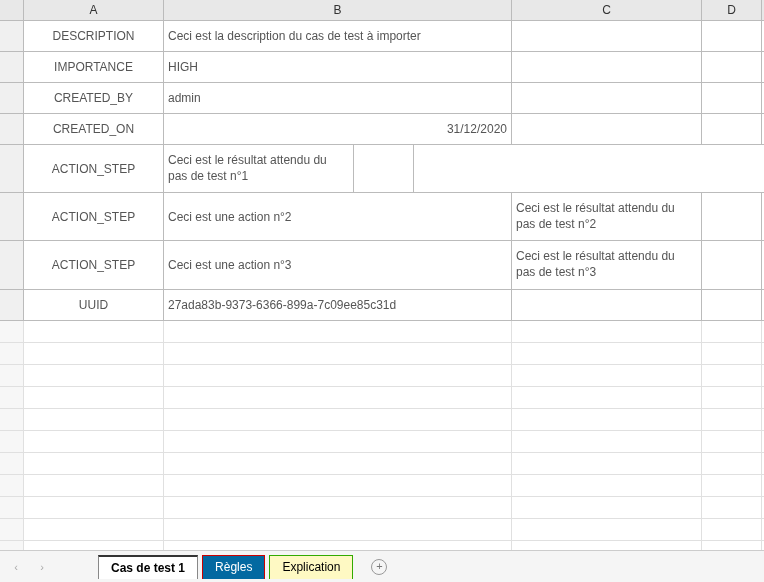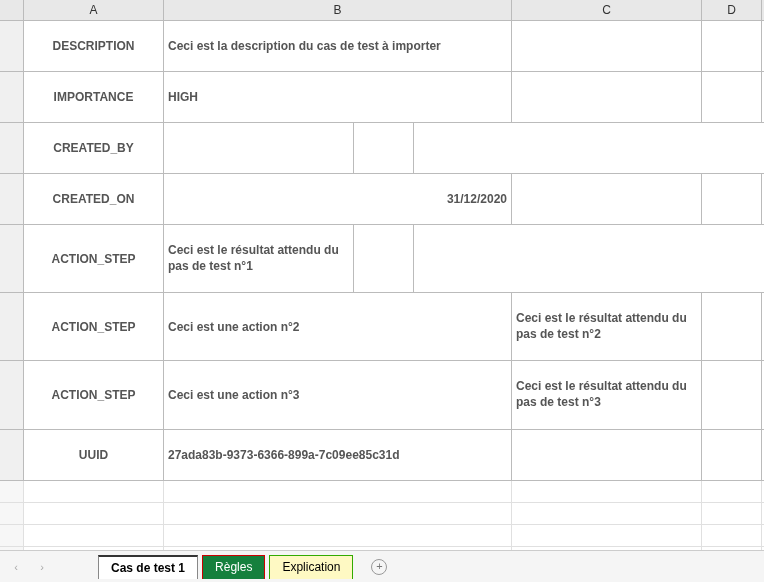--- a/index.html
+++ b/index.html
@@ -50,26 +50,25 @@
   .row.double {
     min-height: 38px;
   }
   .row .rh {
     width: 24px;
     background: #f0f0f0;
     border-right: 1px solid #bbb;
   }
   .cell {
     border-right: 1px solid #bbb;
-    padding: 18px 4px;
+    padding: 8px 4px;
     color: #555;
     font-size: 12px;
     display: flex;
     align-items: center;
-    font-weight: bold;
   }
   .cell.a { width: 140px; justify-content: center; text-align: center;}
   .cell.b { width: 348px; justify-content: flex-start;}
   .cell.b.right { justify-content: flex-end; }
   .cell.c { width: 190px; justify-content: flex-start;}
   .cell.d { width: 60px; }
   .cell.c .wrap { line-height: 1.3; }
   .emptyrow {
     display: flex;
     border-bottom: 1px solid #e0e0e0;
@@ -130,21 +129,21 @@
     background: #fff;
     cursor: pointer;
     position: relative;
   }
   .tab.active {
     font-weight: bold;
     background: #fff;
     border-top: 2px solid #333;
   }
   .tab.regles {
-    background: #15803d;
+    background: #0369a1;
     color: #fff;
     border-color: #cc0000;
   }
   .tab.explic {
     background: #fef9c3;
     color: #000;
     border-color: #33aa00;
   }
   .addtab {
     width: 28px;
@@ -194,20 +193,21 @@
         <div class="cell a">IMPORTANCE</div>
         <div class="cell b">HIGH</div>
         <div class="cell c">
           <div class="wrap"></div>
         </div>
         <div class="cell d"></div>
       </div>
       <div class="row">
         <div class="rh"></div>
         <div class="cell a">CREATED_BY</div>
+        <div class="cell b">admin</div>
         <div class="cell c">
           <div class="wrap"></div>
         </div>
         <div class="cell d"></div>
       </div>
       <div class="row">
         <div class="rh"></div>
         <div class="cell a">CREATED_ON</div>
         <div class="cell b right">31/12/2020</div>
         <div class="cell c">

